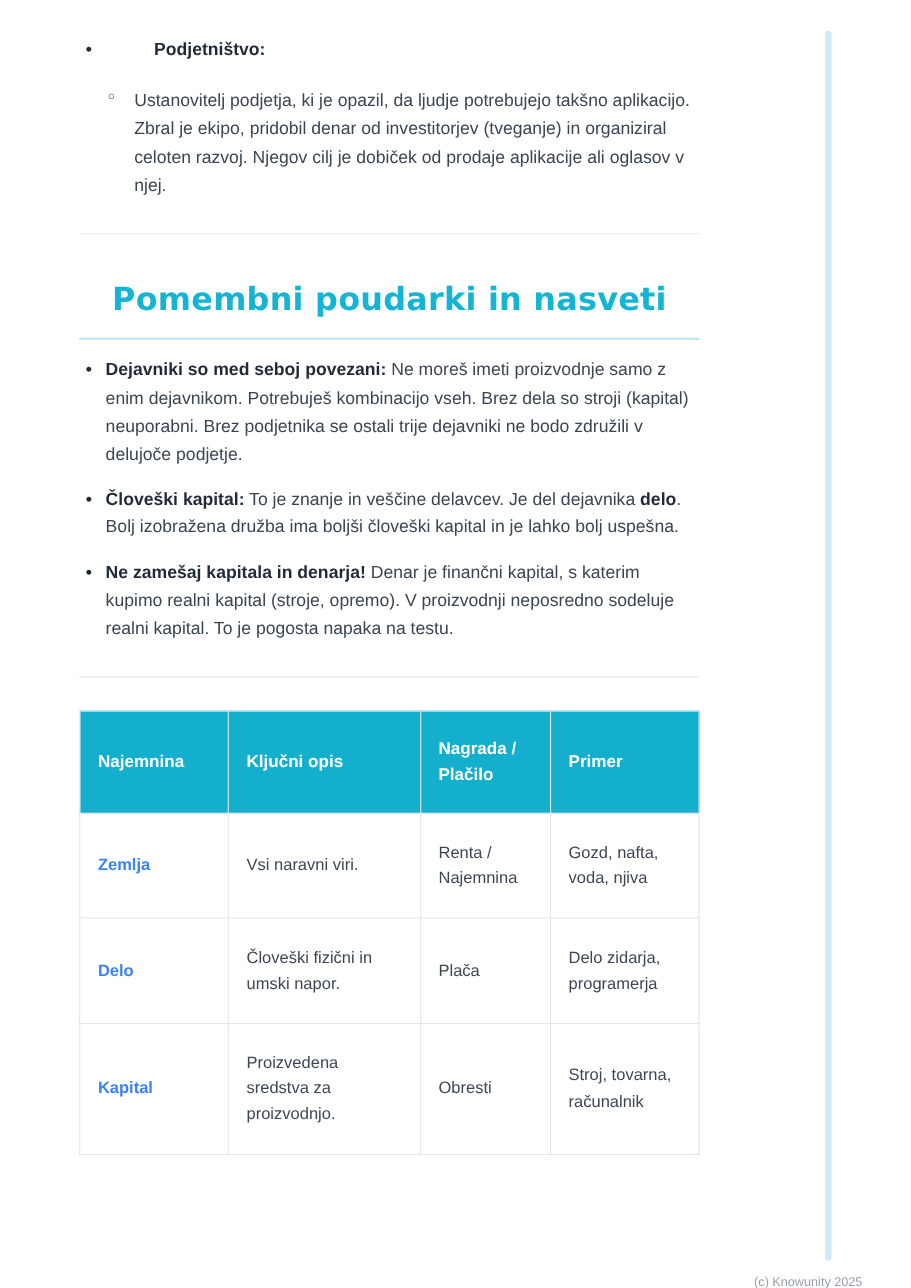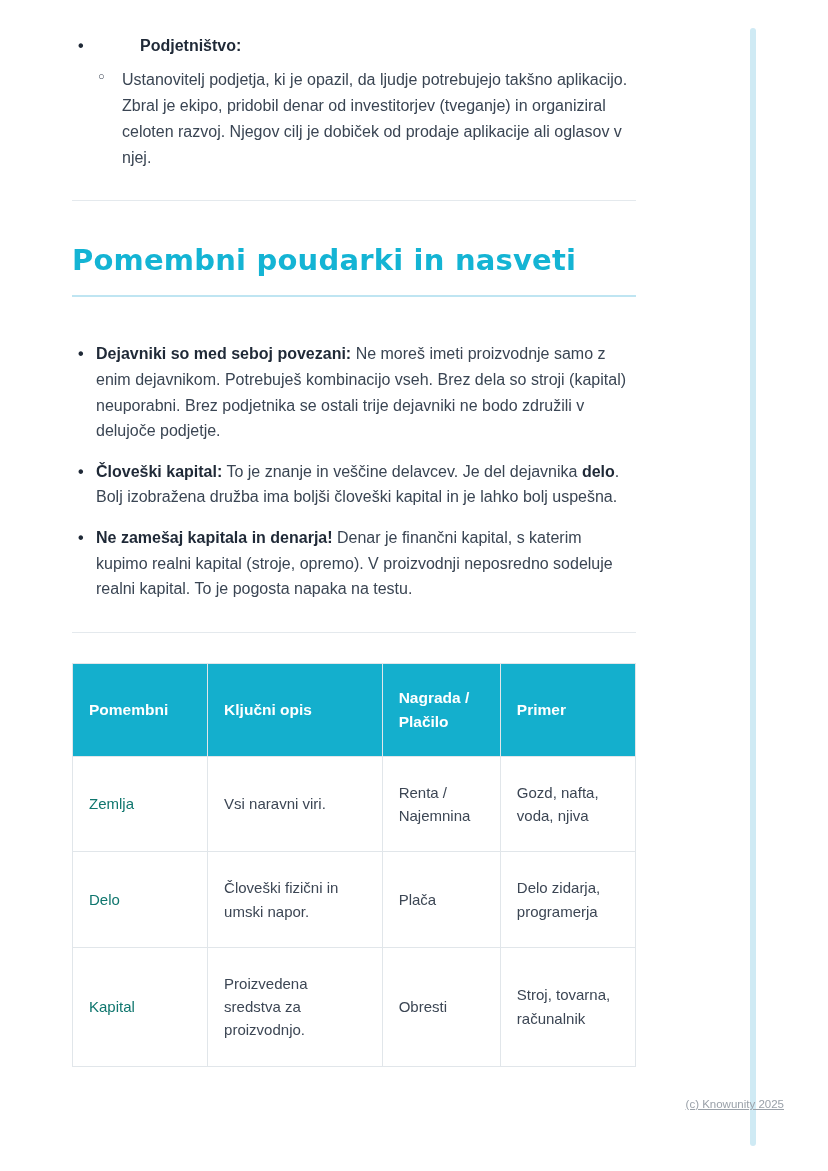--- a/index.html
+++ b/index.html
@@ -16,40 +16,41 @@
     left:72px; top:0;
     width:564px;
   }
   
   .intro-list { list-style:none; margin-top:34px; }
   .intro-list > li { position:relative; padding-left:24px; font-size:16px; line-height:1.55; }
   .intro-list > li::before {
     content:"•"; position:absolute; left:6px; top:0; color:#1f2937; font-weight:bold;
   }
   .intro-lead { font-weight:bold; color:#1f2937;margin-left:44px; }
-  .sub-list { list-style:none; margin-top:8px; }
+  .sub-list { list-style:none; margin-top:20px; }
   .sub-list > li { position:relative; padding-left:26px; font-size:16px; line-height:1.62; color:#3a4553; }
   .sub-list > li::before {
     content:"○"; position:absolute; left:2px; top:1px; font-size:11px; color:#374151;
   }
   hr.divider {
     border:none; border-top:1px solid var(--divider, #e4e9ed);
     margin-top:30px;
   }
   .section-heading {
     margin-top:42px;
     padding-bottom:18px;
     border-bottom:2px solid var(--underline, #bfe5f2);
     color:var(--accent, #14b4d4);
     font-family:"DejaVu Sans", sans-serif;
     font-size:29px;
     font-weight:bold;
     letter-spacing:0.2px;
+    text-align:center;
   }
-  .bullet-list { list-style:none; margin-top:44px; }
+  .bullet-list { list-style:none; margin-top:15px; }
   .bullet-list > li {
     position:relative; padding-left:24px;
     font-size:16px; line-height:1.6; color:#3a4553;
     margin-bottom:15px;
   }
   .bullet-list > li::before {
     content:"•"; position:absolute; left:6px; top:0; color:#1f2937; font-weight:bold;
   }
   .bullet-list strong { color:#1f2937; }
   
@@ -68,28 +69,27 @@
     line-height:1.55;
   }
   table.summary th {
     background:var(--table-header, #14afcd);
     color:#ffffff;
     font-weight:bold;
     font-size:15.5px;
     padding-top:22px; padding-bottom:22px;
   }
   table.summary td { color:#3c4654; background:#ffffff; padding-top:24px; padding-bottom:24px; }
-  table.summary td.rowhead { font-weight:normal; color:#0f766e; }
+  table.summary td.rowhead { font-weight:bold; color:#3b82f6; }
   col.c1 { width:24%; } col.c2 { width:31%; } col.c3 { width:21%; } col.c4 { width:24%; }
   .footer-credit {
     position:absolute;
-    top:1098px; right:44px;
+    top:1160px; right:44px;
     font-size:11.5px;
     color:#9aa1a9;
-    text-decoration:underline;
   }
   .edge-bar {
     position:absolute;
     left:750px; top:28px;
     width:6px; height:1118px;
     background:var(--edgebar, #cfeaf4);
     border-radius:3px;
   }
 </style>
 </head>
@@ -129,21 +129,21 @@
 
   <table class="summary">
     <colgroup>
         <col class="c1">
         <col class="c2">
         <col class="c3">
         <col class="c4">
       </colgroup>
     <thead>
       <tr>
-        <th>Pomembni</th>
+        <th>Najemnina</th>
         <th>Ključni opis</th>
         <th>Nagrada / Plačilo</th>
         <th>Primer</th>
       </tr>
     </thead>
     <tbody>
       <tr>
         <td class="rowhead">Zemlja</td>
         <td>Vsi naravni viri.</td>
         <td>Renta / Najemnina</td>

